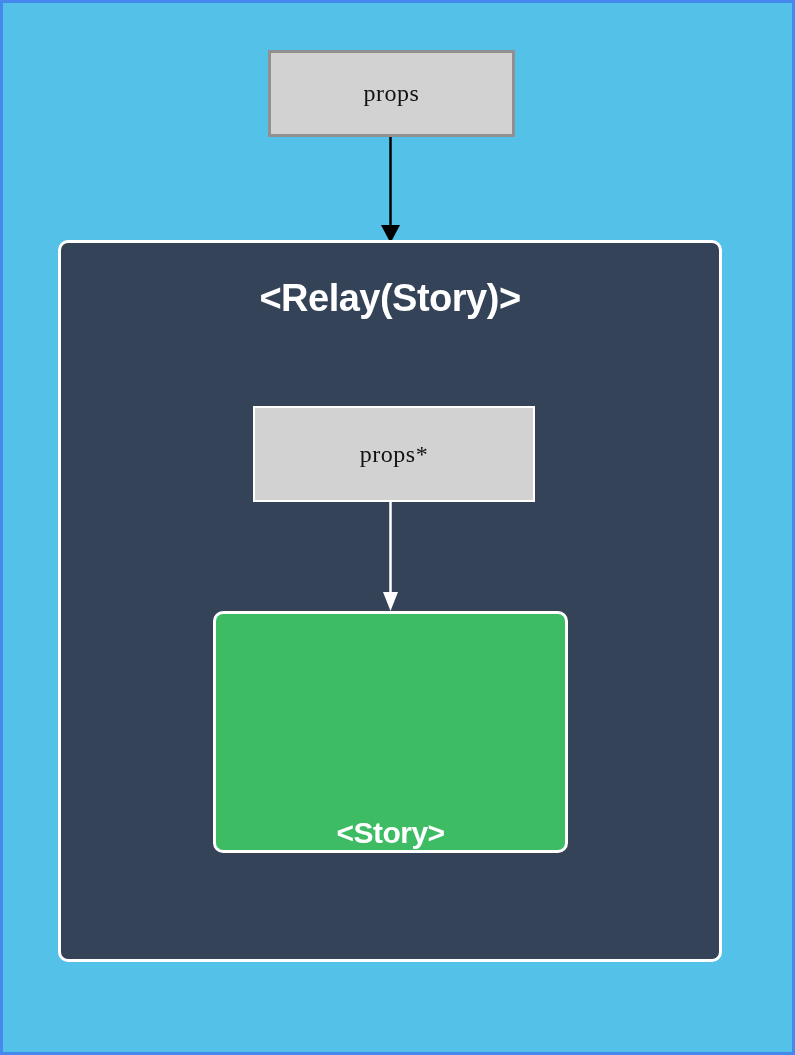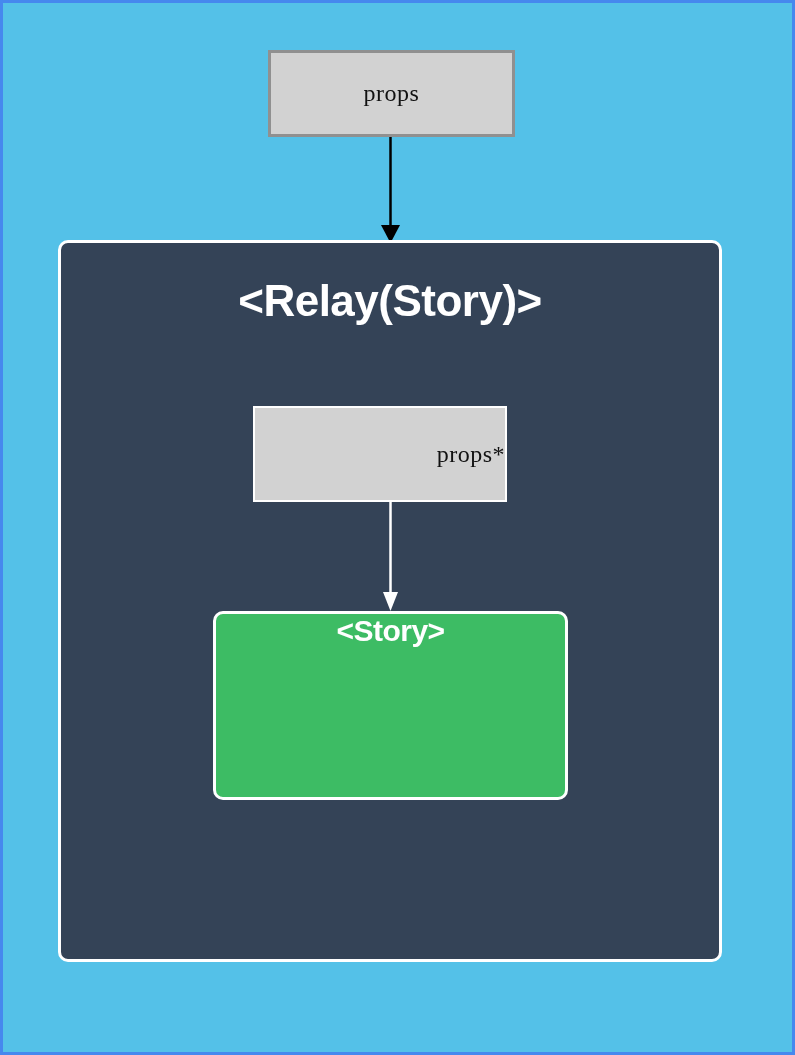--- a/index.html
+++ b/index.html
@@ -64,53 +64,53 @@
     background: var(--container-fill, #344357);
     border: 3px solid var(--container-border, #ffffff);
     border-radius: 10px;
   }
   .relay-title {
     position: absolute;
     top: 36px;
     left: 0;
     width: 100%;
     text-align: center;
-    font-size: 44px;
+    font-size: 38px;
     font-weight: bold;
     letter-spacing: -0.5px;
     line-height: 1;
     color: var(--text-light, #ffffff);
   }
 
   .inner-props-node {
     position: absolute;
     left: 192px;
     top: 163px;
-    width: 254px;
+    width: 282px;
     height: 96px;
     background: var(--props-box-fill, #d2d2d2);
     border: 2px solid var(--inner-props-border, #ffffff);
     display: flex;
     align-items: center;
-    justify-content: flex-end;
+    justify-content: center;
   }
 
   #arrow-inner-props { left: 321px; top: 259px; }
 
   .story-node {
     position: absolute;
     left: 152px;
     top: 368px;
     width: 355px;
-    height: 189px;
+    height: 242px;
     background: var(--story-fill, #3dbc64);
     border: 3px solid var(--container-border, #ffffff);
     border-radius: 10px;
     display: flex;
-    align-items: flex-start;
+    align-items: flex-end;
     justify-content: center;
   }
   .story-label {
     font-size: 30px;
     font-weight: bold;
     letter-spacing: -0.5px;
     color: var(--text-light, #ffffff);
   }
 </style>
 </head>

